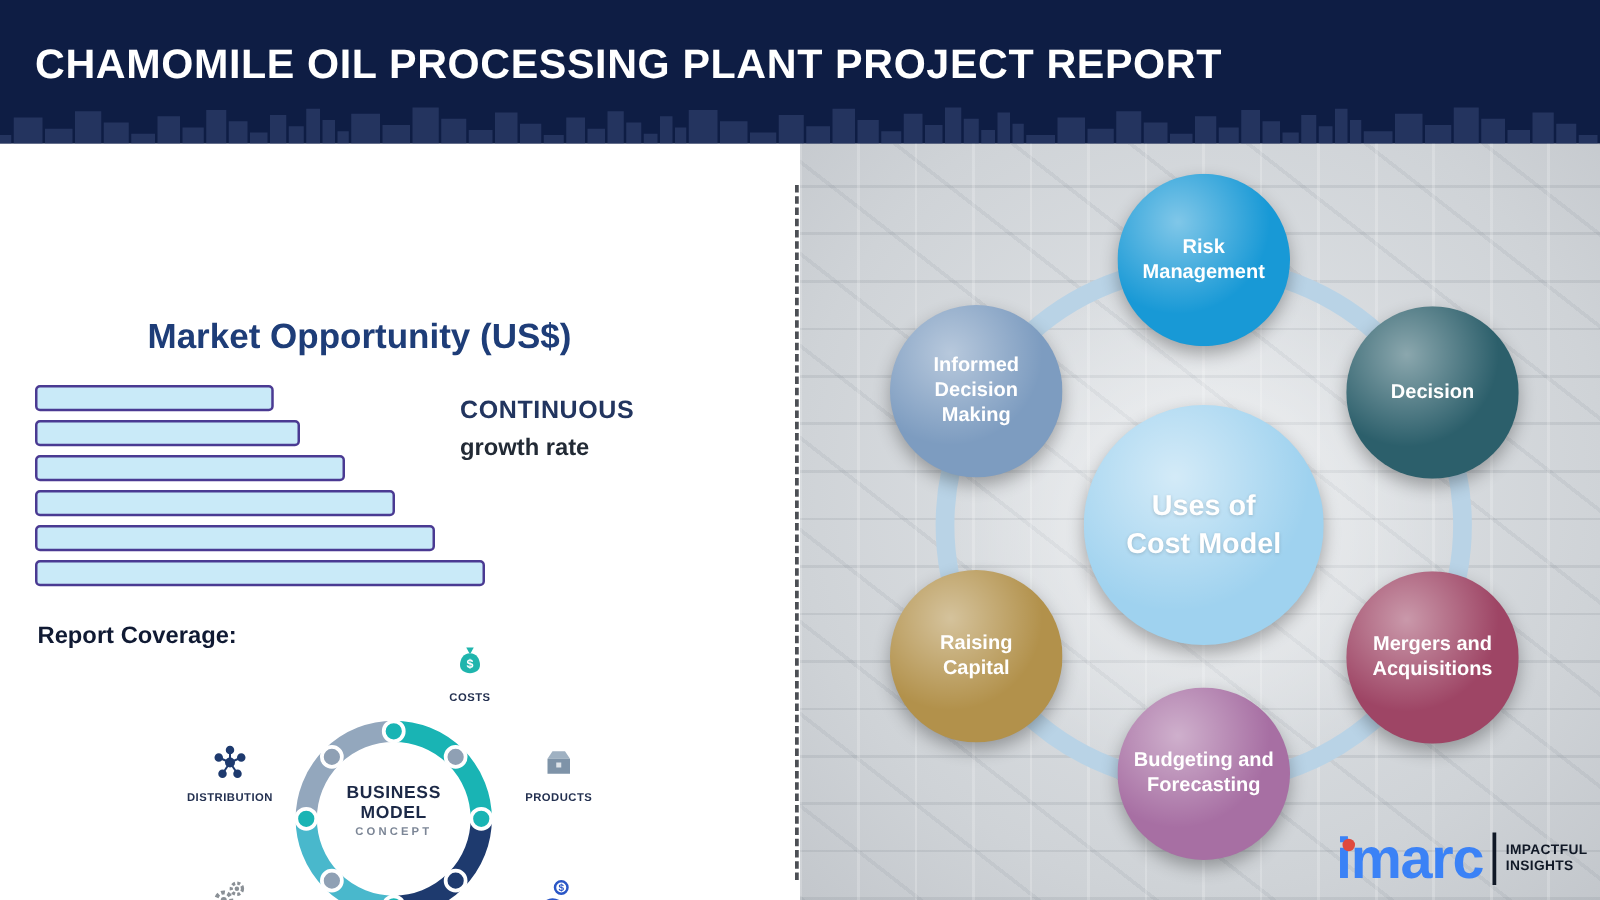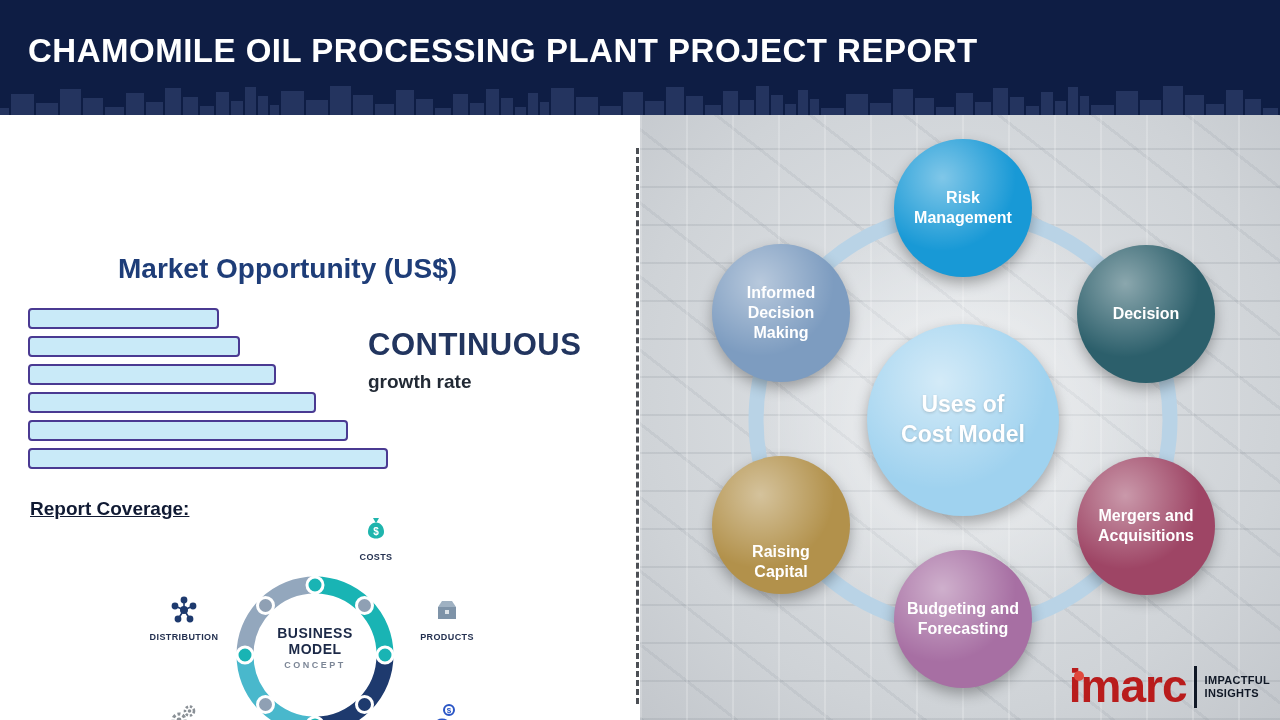--- a/index.html
+++ b/index.html
@@ -23,23 +23,23 @@
       radial-gradient(circle at 50% 45%, #e3e6e9 0%, #cfd3d7 70%, #c3c7cc 100%);
   }
   .divider { position:absolute; left:636px; top:148px; height:556px; border-left:3px dashed #4c4f54; }
 
   
   .section-title { position:absolute; left:118px; top:138px; font-size:28px; font-weight:bold; color:#1e3d78; }
   .bars { position:absolute; left:28px; top:193px; width:360px; }
   .bar { height:21px; margin-bottom:7px; border-radius:4px; }
   .growth { position:absolute; left:368px; top:202px; width:275px; }
   .growth .g1 { font-size:19px; color:#222a35; font-weight:600; }
-  .growth .g2 { font-size:31px; font-weight:800; color:#22355f; margin-top:10px; letter-spacing:.5px; }
+  .growth .g2 { font-size:20px; font-weight:800; color:#22355f; margin-top:0; letter-spacing:.5px; }
   .growth .g3 { font-size:19px; color:#222a35; font-weight:600; margin-top:8px; }
-  .coverage { position:absolute; left:30px; top:383px; font-size:19px; font-weight:bold; color:#101a33;text-decoration:underline; }
+  .coverage { position:absolute; left:30px; top:383px; font-size:19px; font-weight:bold; color:#101a33; }
 
   
   .bm { position:absolute; left:155px; top:392px; width:330px; height:312px; }
   .bm-ring { position:absolute; left:65px; top:53px; width:190px; height:190px; }
   .bm-center { position:absolute; left:100px; top:118px; width:120px; text-align:center; }
   .bm-center .l1 { display:block; font-size:14px; font-weight:800; color:#1c2947; letter-spacing:.5px; }
   .bm-center .l3 { display:block; font-size:9px; font-weight:600; color:#7c8696; letter-spacing:2.5px; margin-top:3px; }
   .bm-item { position:absolute; width:100px; text-align:center; }
   .bm-item svg { width:30px; height:30px; }
   .bm-label { display:block; font-size:9px; font-weight:bold; color:#233050; letter-spacing:.4px; margin-top:3px; }
@@ -59,27 +59,27 @@
     display:flex; align-items:center; justify-content:center; text-align:center; padding:12px;
     color:#ffffff; font-weight:bold; font-size:16px; line-height:1.25;
     box-shadow:0 6px 14px rgba(0,0,0,.30);
     background-image:radial-gradient(circle at 35% 28%, rgba(255,255,255,.45), rgba(255,255,255,0) 55%); }
   .center-node { width:192px; height:192px; font-size:23px; line-height:1.3; text-shadow:0 1px 3px rgba(0,0,0,.18);
     background-image:radial-gradient(circle at 38% 30%, rgba(255,255,255,.55), rgba(255,255,255,0) 60%); }
   .n-top    { left:323px; top:93px; }
   .n-rt     { left:506px; top:199px; }
   .n-rb     { left:506px; top:411px; }
   .n-bottom { left:323px; top:504px; }
-  .n-lb     { left:141px; top:410px;align-items:flex-end; }
+  .n-lb     { left:141px; top:410px; }
   .n-lt     { left:141px; top:198px; }
   .n-center { left:323px; top:305px; }
 
   
   .imarc { position:absolute; right:10px; bottom:12px; display:flex; align-items:center; }
-  .imarc-word { position:relative; font-size:46px; font-weight:800; color:#b91c1c; line-height:.9; letter-spacing:-1px; }
+  .imarc-word { position:relative; font-size:46px; font-weight:800; color:#3b82f6; line-height:.9; letter-spacing:-1px; }
   .imarc-dot { position:absolute; left:5px; top:5px; width:10px; height:10px; border-radius:50%; background:#e0493e; }
   .imarc-sep { width:3px; height:42px; background:#101826; margin:0 8px 0 7px; }
   .imarc-tag { font-size:11px; font-weight:bold; color:#101826; line-height:1.2; letter-spacing:.3px; }
 </style>
 </head>
 <body>
 
 <div class="stage">
 
   <div class="header">

